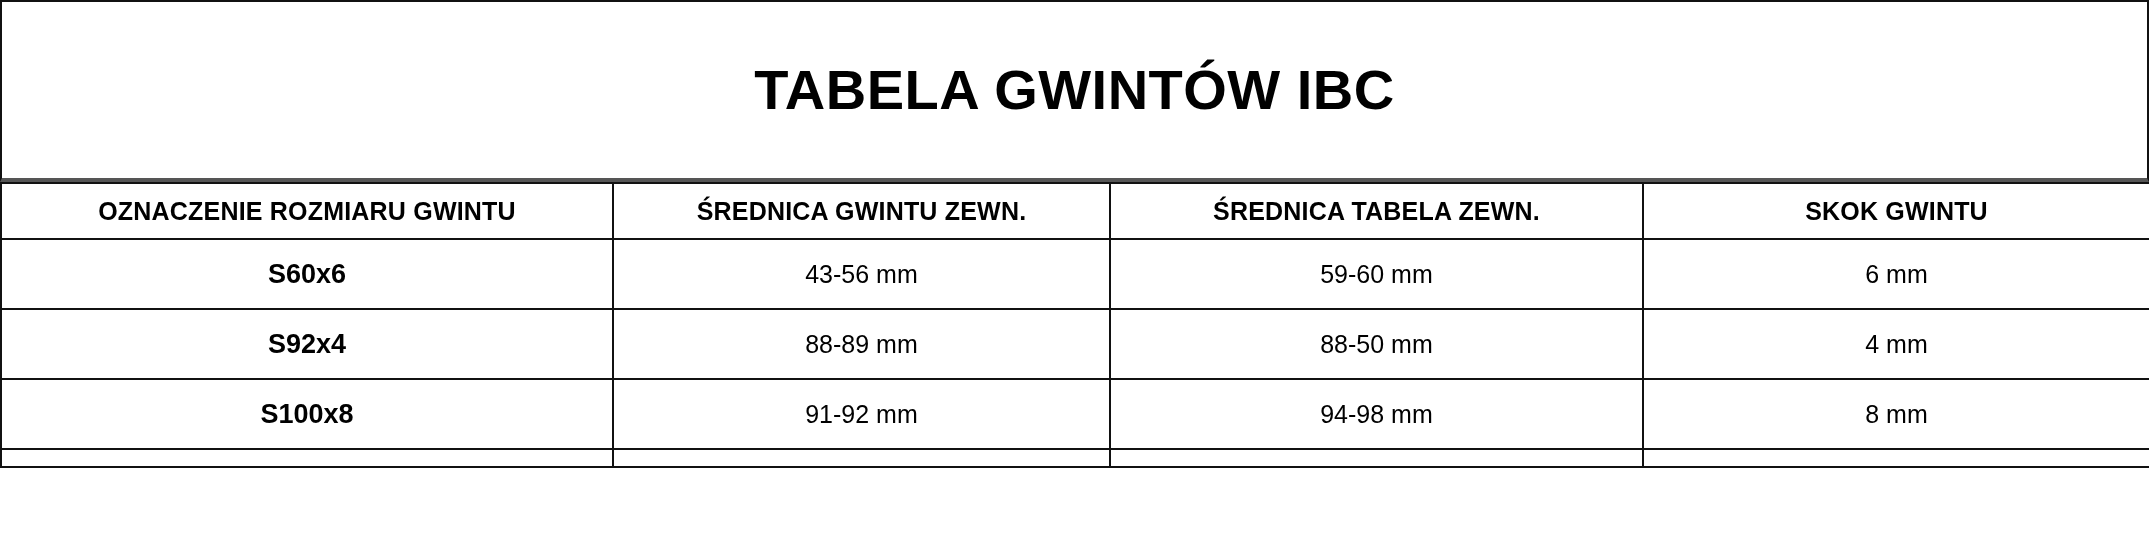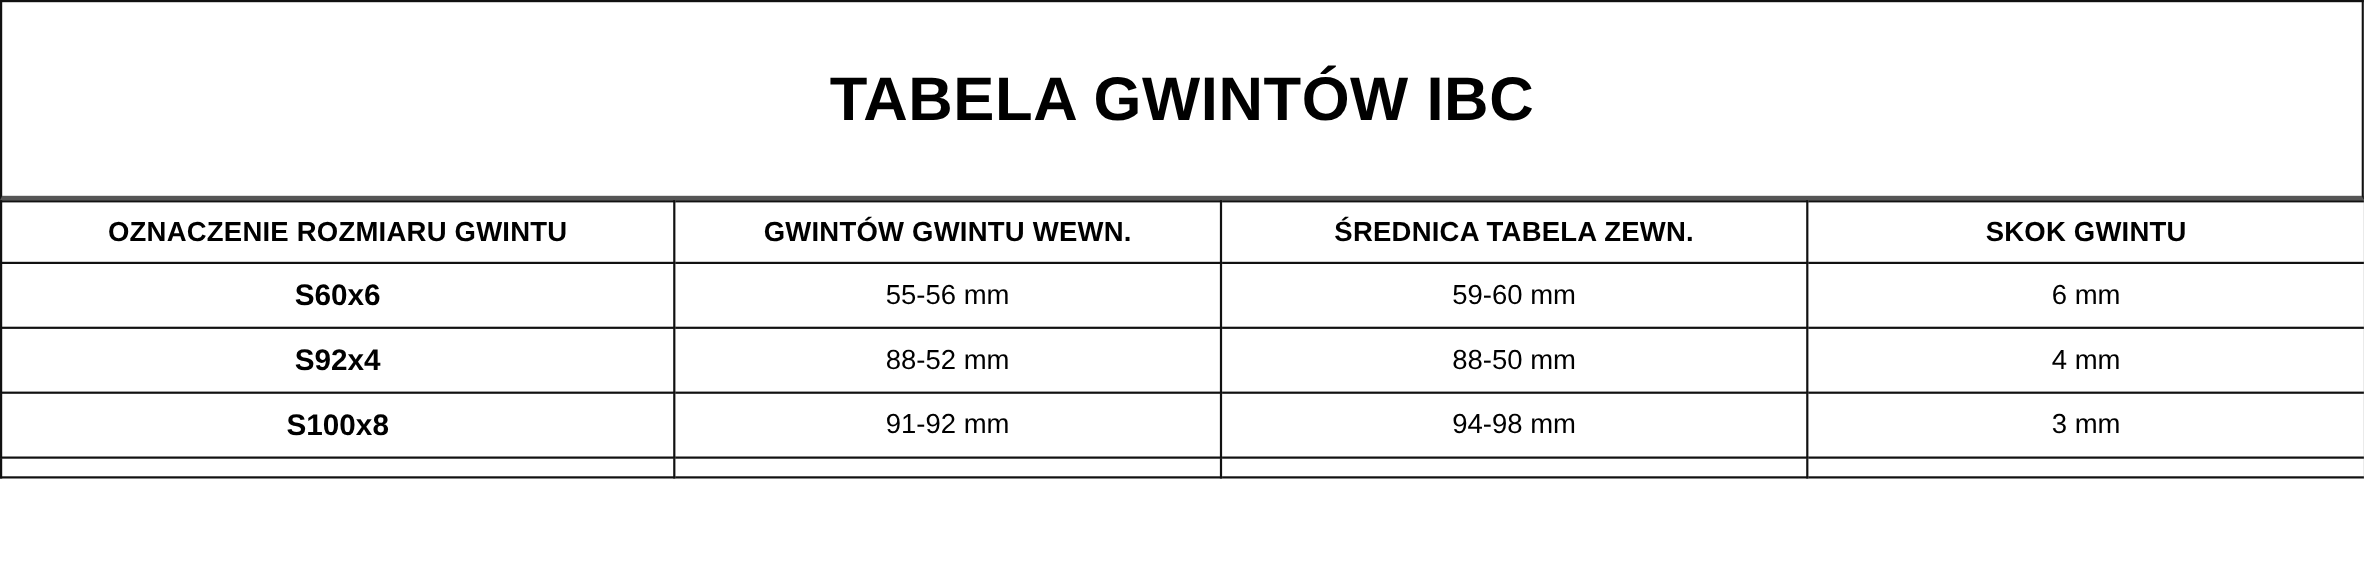--- a/index.html
+++ b/index.html
@@ -63,21 +63,21 @@
   }
 
   thead th {
     height: 56px;
     font-size: 25px;
     font-weight: bold;
     letter-spacing: 0.2px;
   }
 
   tbody td {
-    height: 59px;
+    height: 70px;
     font-size: 25px;
     font-weight: normal;
   }
   tbody td.size-cell {
     font-weight: bold;
     font-size: 27px;
   }
 
   .filler-row td {
     height: 18px;
@@ -99,43 +99,43 @@
   <table class="thread-table">
     <colgroup>
       <col class="c0">
         <col class="c1">
         <col class="c2">
         <col class="c3">
     </colgroup>
     <thead>
       <tr>
         <th>OZNACZENIE ROZMIARU GWINTU</th>
-        <th>GWINTÓW GWINTU WEWN.</th>
+        <th>ŚREDNICA GWINTU ZEWN.</th>
         <th>ŚREDNICA TABELA ZEWN.</th>
         <th>SKOK GWINTU</th>
       </tr>
     </thead>
     <tbody>
       <tr>
         <td class="size-cell">S60x6</td>
-        <td>55-56 mm</td>
+        <td>43-56 mm</td>
         <td>59-60 mm</td>
         <td>6 mm</td>
       </tr>
       <tr>
         <td class="size-cell">S92x4</td>
-        <td>88-52 mm</td>
+        <td>88-89 mm</td>
         <td>88-50 mm</td>
         <td>4 mm</td>
       </tr>
       <tr>
         <td class="size-cell">S100x8</td>
         <td>91-92 mm</td>
         <td>94-98 mm</td>
-        <td>3 mm</td>
+        <td>8 mm</td>
       </tr>
       <tr class="filler-row">
         <td></td>
         <td></td>
         <td></td>
         <td></td>
       </tr>
     </tbody>
   </table>
 

